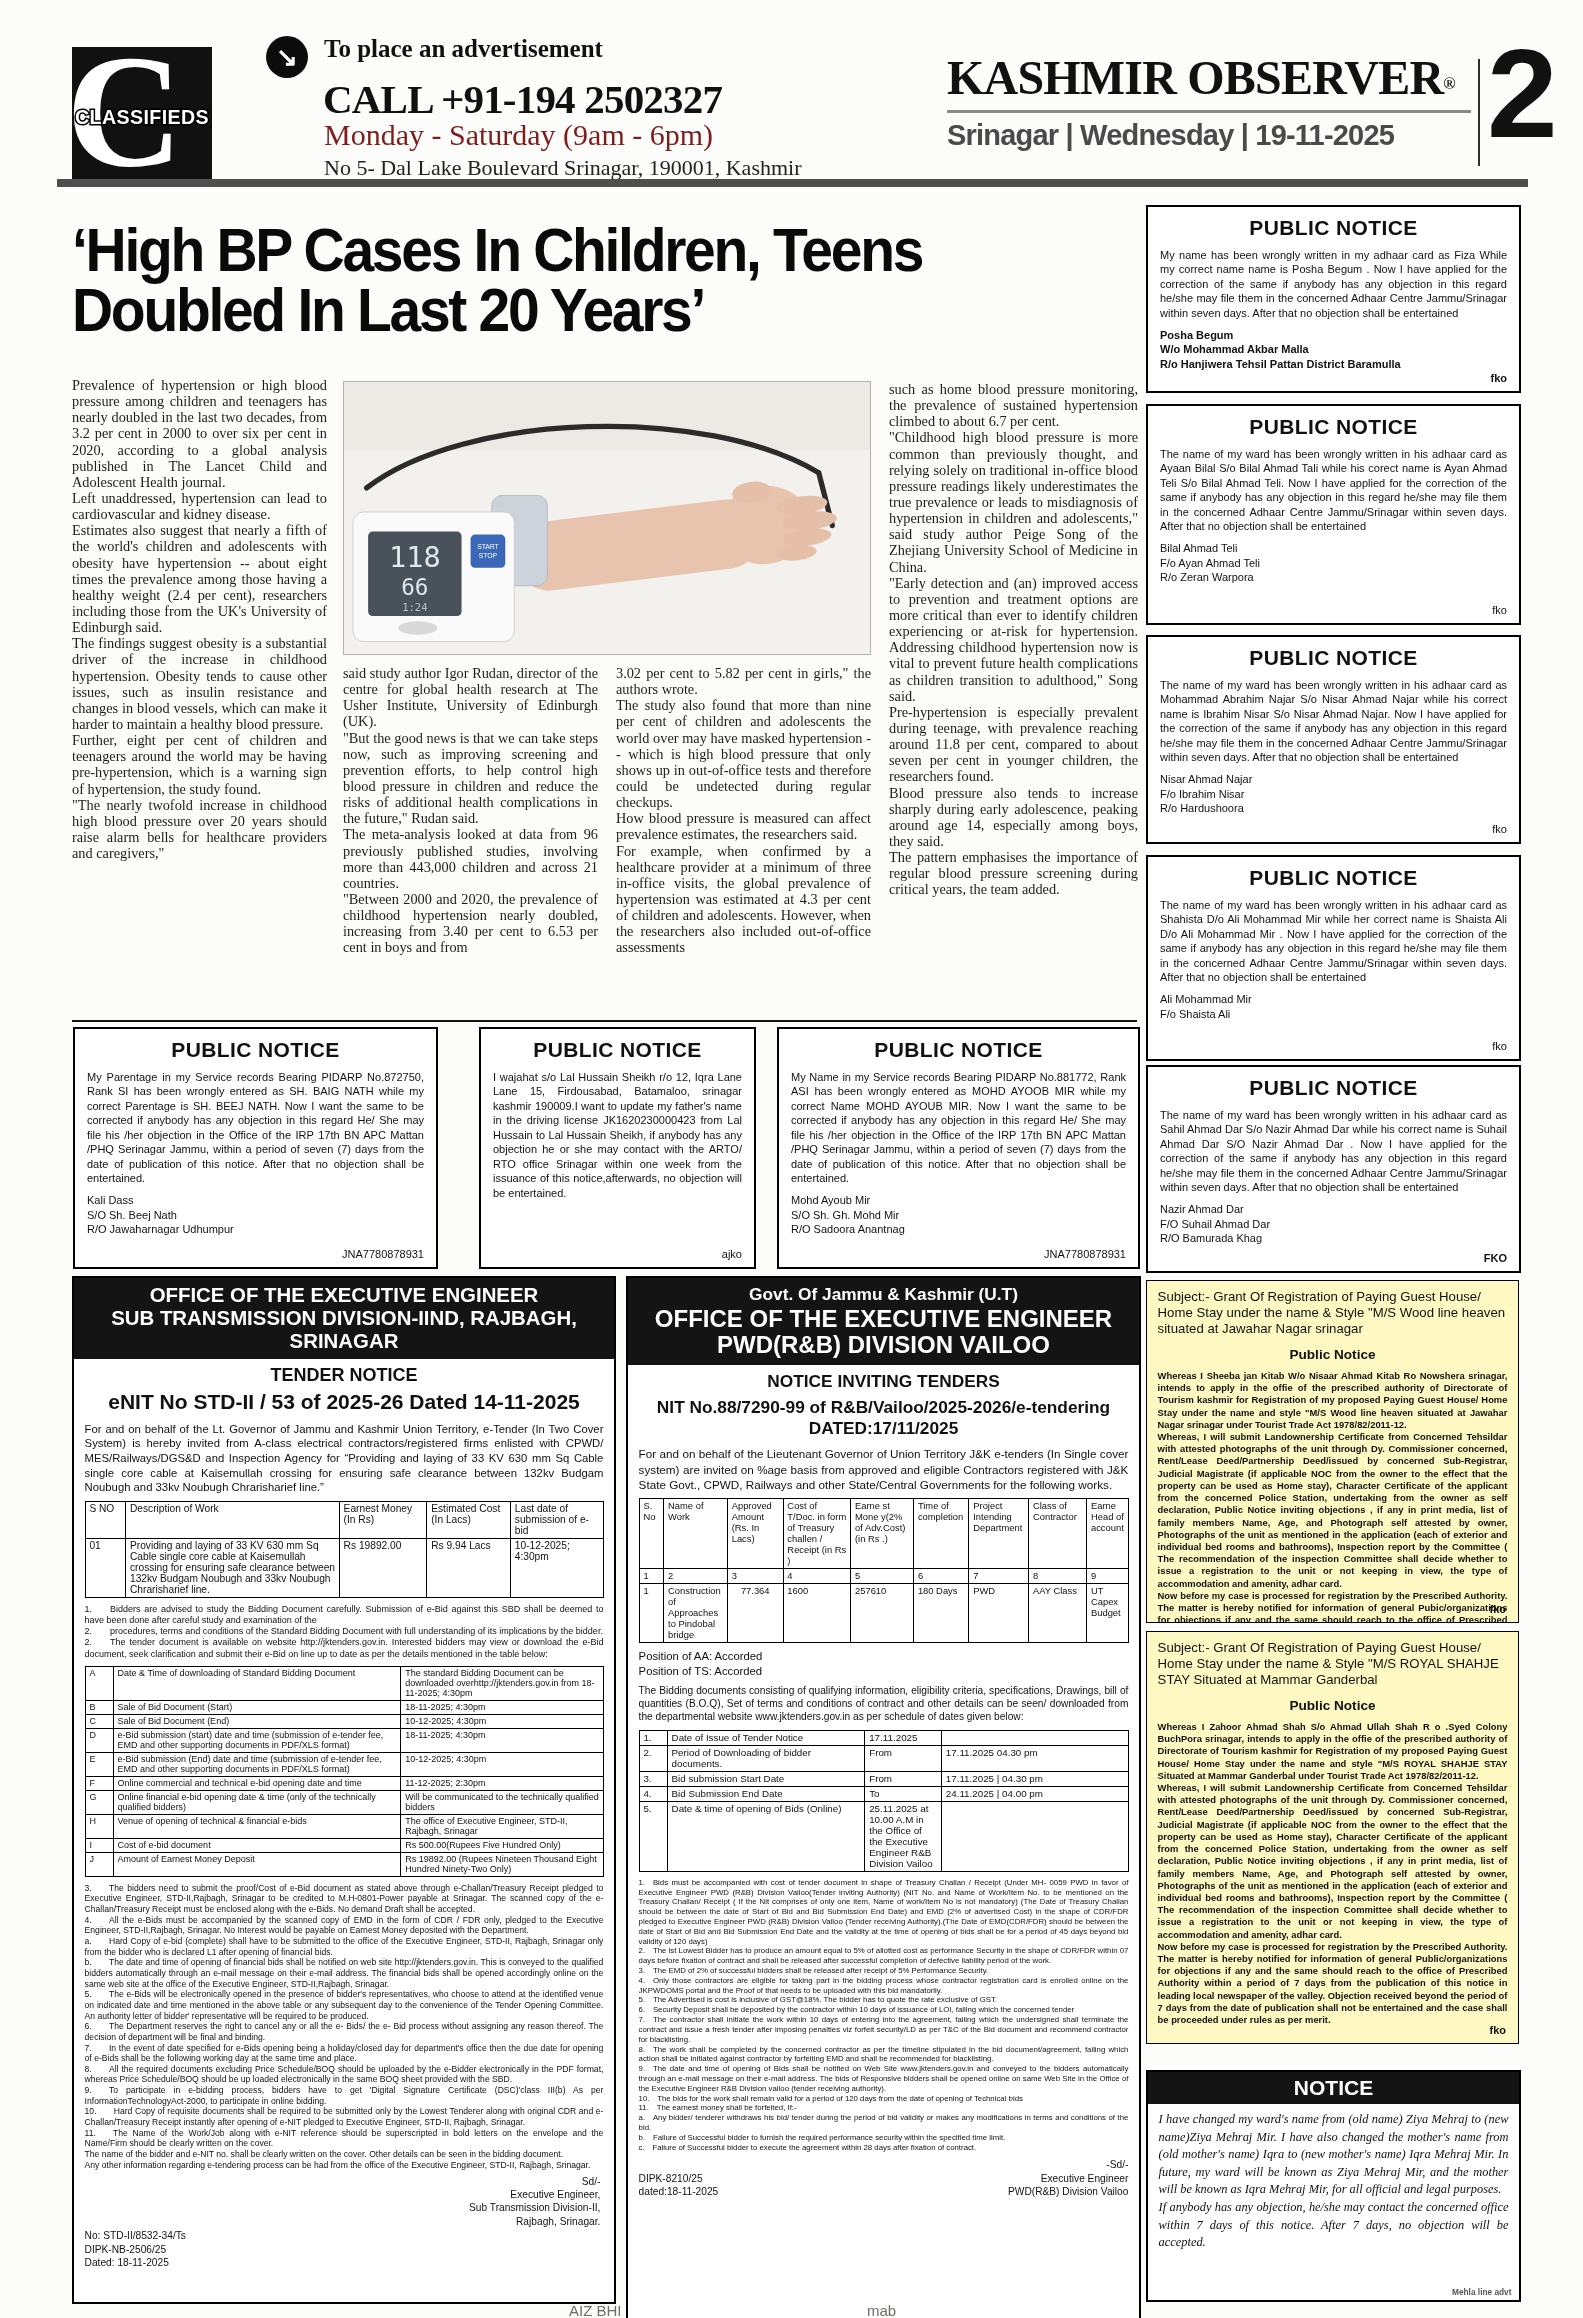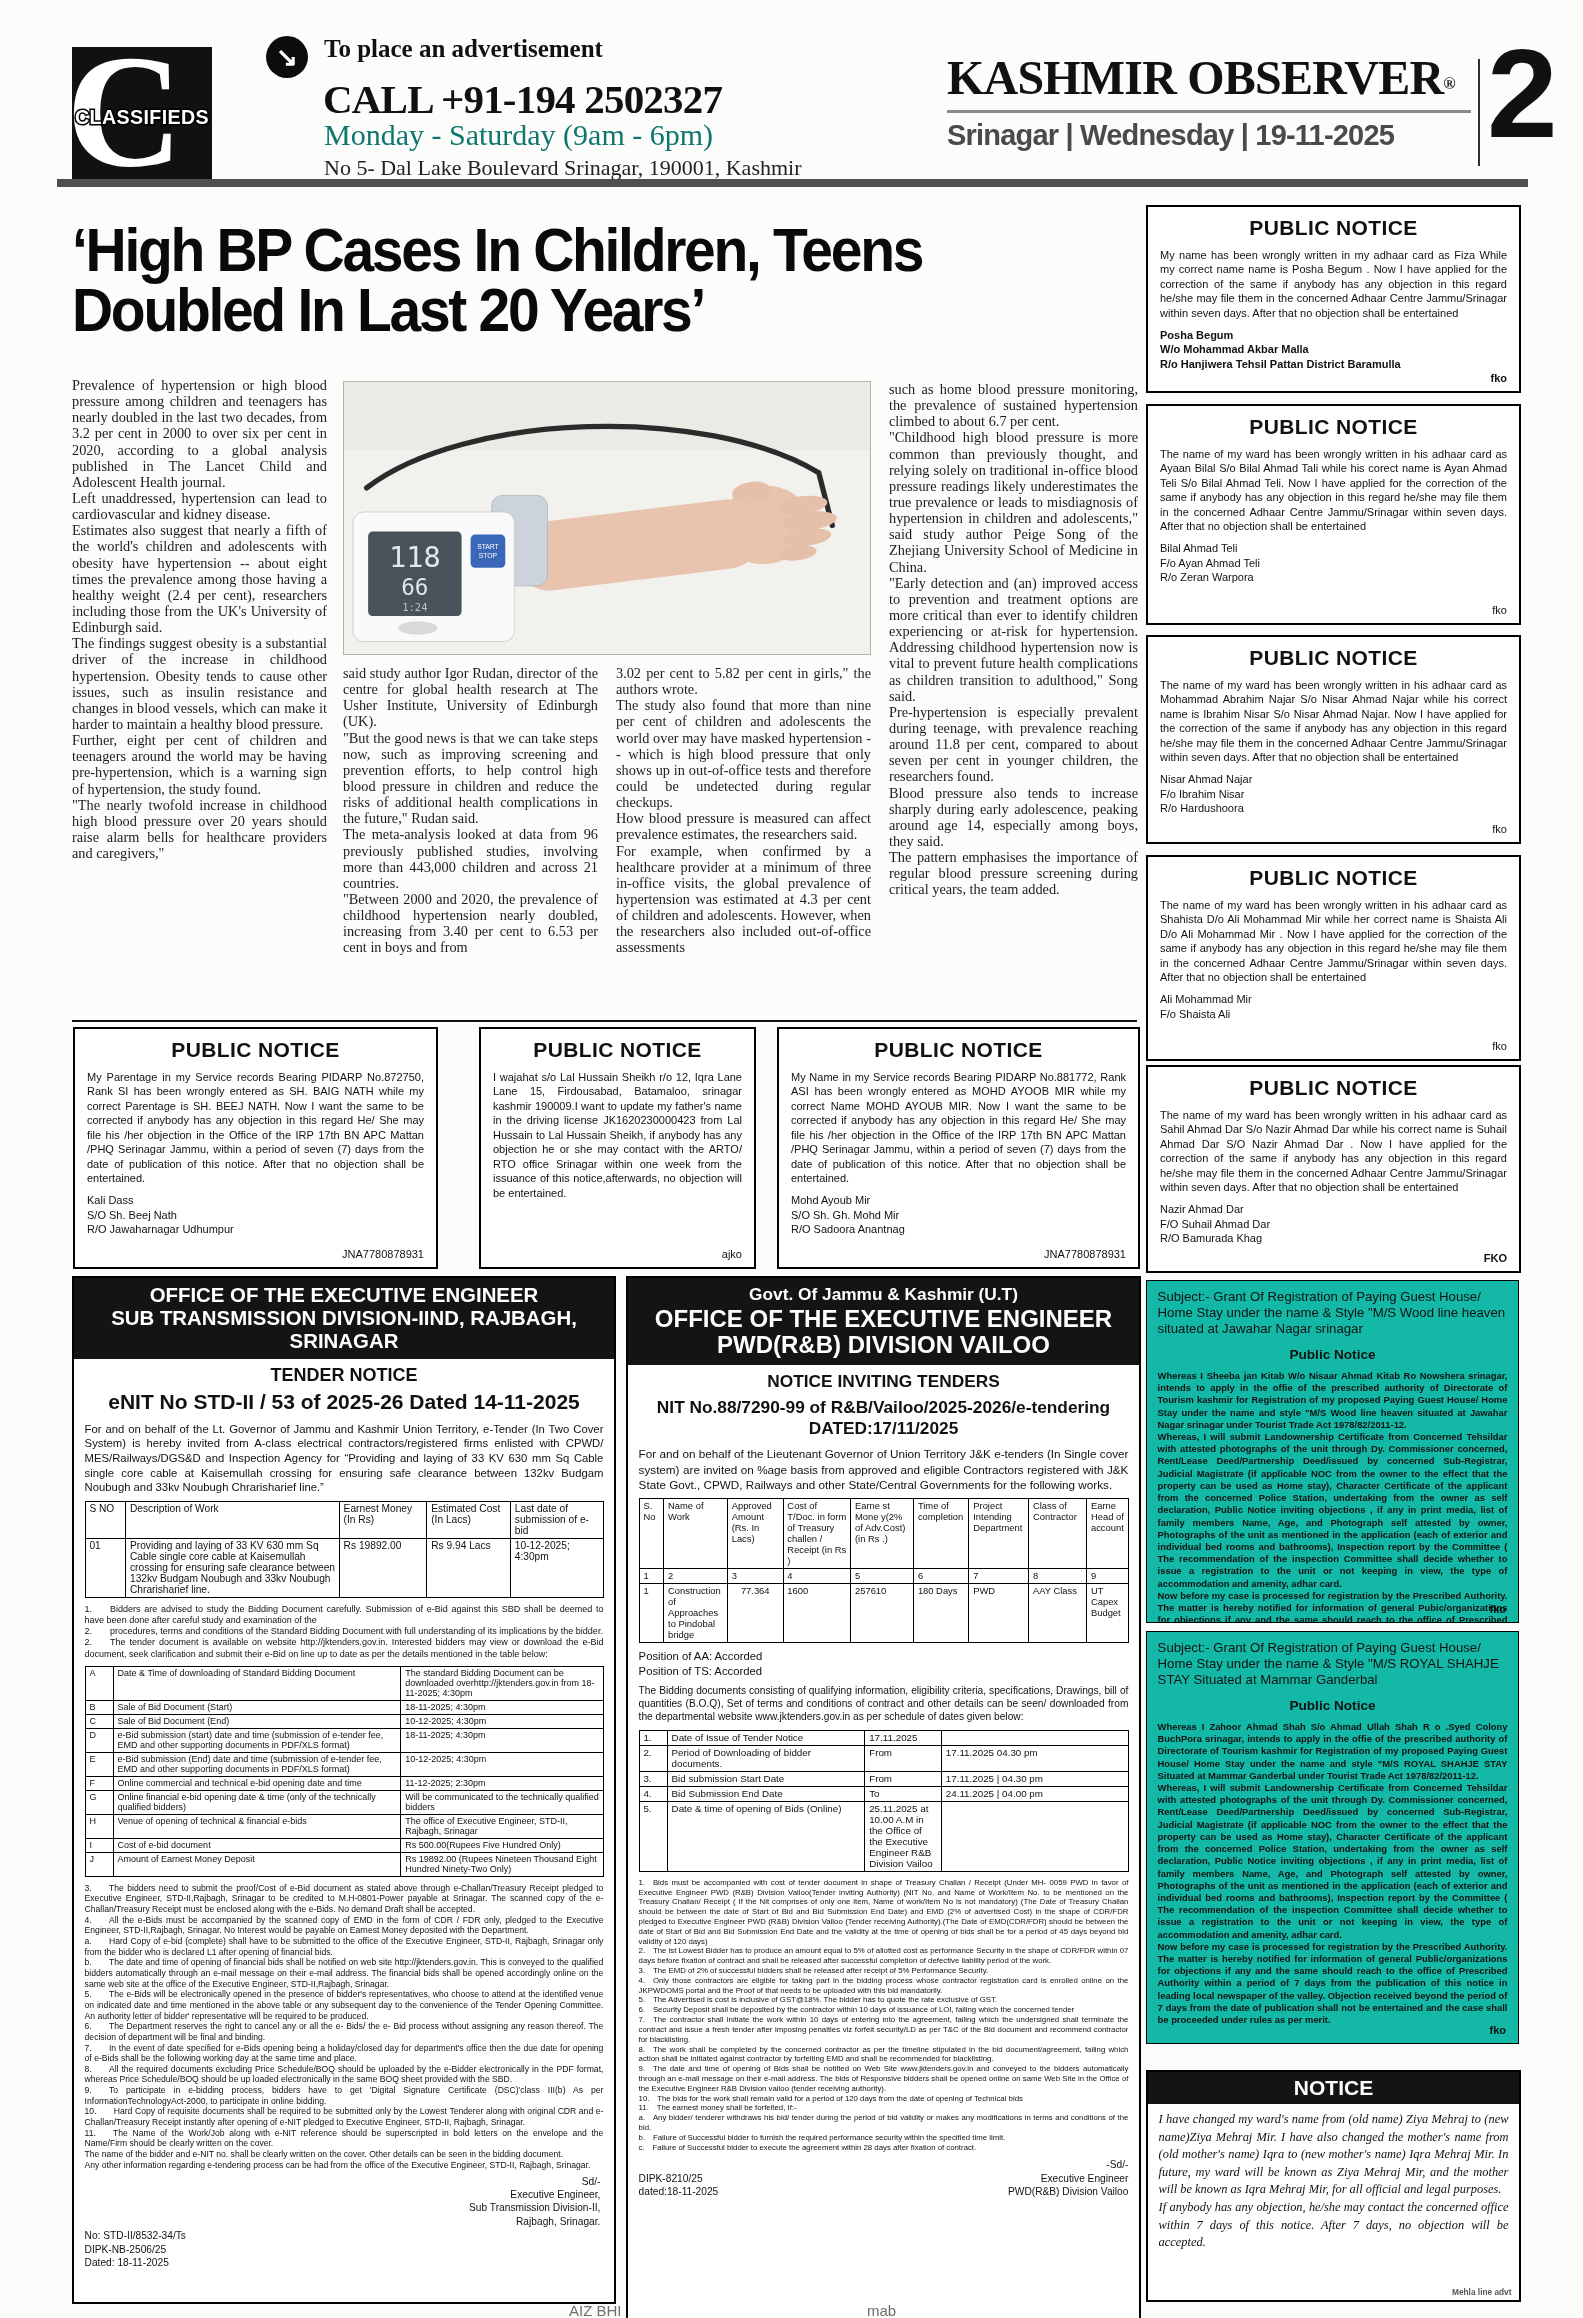--- a/index.html
+++ b/index.html
@@ -22,21 +22,21 @@
   .vrule{background:#2f2f2f;}
 
   
   .headline{font:800 57px/0.99 "Liberation Sans",sans-serif;letter-spacing:-2.3px;color:#0a0a0a;transform:scaleY(1.07);transform-origin:top left;}
   .article-col{font:400 14.3px/1.13 "Liberation Serif",serif;text-align:justify;white-space:pre-line;overflow:hidden;color:#1c1c1c;}
   .article-rule{background:#111;}
   .photo-frame{border:0.8px solid #b5b2ac;background:#f2f1ed;overflow:hidden;}
 
   
   .box{position:absolute;border:2.3px solid #000;background:#fff;overflow:hidden;}
-  .box2{position:absolute;border:1.5px solid #000;background:#14b8a6;overflow:hidden;}
+  .box2{position:absolute;border:1.5px solid #000;background:#fef9c3;overflow:hidden;}
   .pn-title{text-align:center;font:700 21px "Liberation Sans",sans-serif;margin:9px 0 7.5px;letter-spacing:0.4px;}
   .pn-body{font:400 11px/1.32 "Liberation Sans",sans-serif;text-align:justify;padding:0 12px;white-space:pre-line;}
   .pn-sig{font:400 11px/1.32 "Liberation Sans",sans-serif;padding:7.5px 12px 0;white-space:pre-line;}
   .pn-sig.bold{font-weight:700;}
   .pn-code{position:absolute;right:12px;bottom:7.5px;font:700 11px "Liberation Sans",sans-serif;}
   .pn-code.normal{font-weight:400;}
 
   
   .blackbar{background:#141414;color:#fff;text-align:center;font-weight:700;padding:6px 3px;}
   .bb-l1{font-size:20.4px;line-height:1.12;}
@@ -70,21 +70,21 @@
 <div id="page">
 
   <div class="abs logo-box" style="left:72px;top:47px;width:140px;height:140px;">
     <div class="logo-c">C</div>
     <div class="logo-word">CLASSIFIEDS</div>
   </div>
   <div class="abs arrow-disc" style="left:266px;top:36px;width:42px;height:42px;">↘</div>
 
   <div class="abs serif" style="left:324px;top:35px;font-size:25px;font-weight:700;">To place an advertisement</div>
   <div class="abs serif" style="left:323px;top:75px;font-size:41px;font-weight:700;letter-spacing:-0.8px;">CALL +91-194 2502327</div>
-  <div class="abs serif" style="left:324px;top:118px;font-size:30px;color:#0f766e;">Monday - Saturday (9am - 6pm)</div>
+  <div class="abs serif" style="left:324px;top:118px;font-size:30px;color:#7f1d1d;">Monday - Saturday (9am - 6pm)</div>
   <div class="abs serif" style="left:324px;top:155px;font-size:22px;color:#222;">No 5- Dal Lake Boulevard Srinagar, 190001, Kashmir</div>
 
   <div class="abs" style="left:947px;top:50px;width:528px;">
     <span class="serif" style="font-size:48px;font-weight:700;letter-spacing:-0.8px;">KASHMIR OBSERVER</span><sup class="serif" style="font-size:16.6px;font-weight:700;">®</sup>
   </div>
   <div class="abs masthead-rule" style="left:947px;top:110px;width:524px;height:3px;"></div>
   <div class="abs sans" style="left:947px;top:119px;font-size:29px;font-weight:700;color:#4a4a4a;letter-spacing:-0.8px;">Srinagar | Wednesday | 19-11-2025</div>
   <div class="abs vrule" style="left:1478px;top:59px;width:2.3px;height:107px;"></div>
   <div class="abs" style="left:1487px;top:30px;font-size:127px;font-weight:800;line-height:1;">2</div>
 

